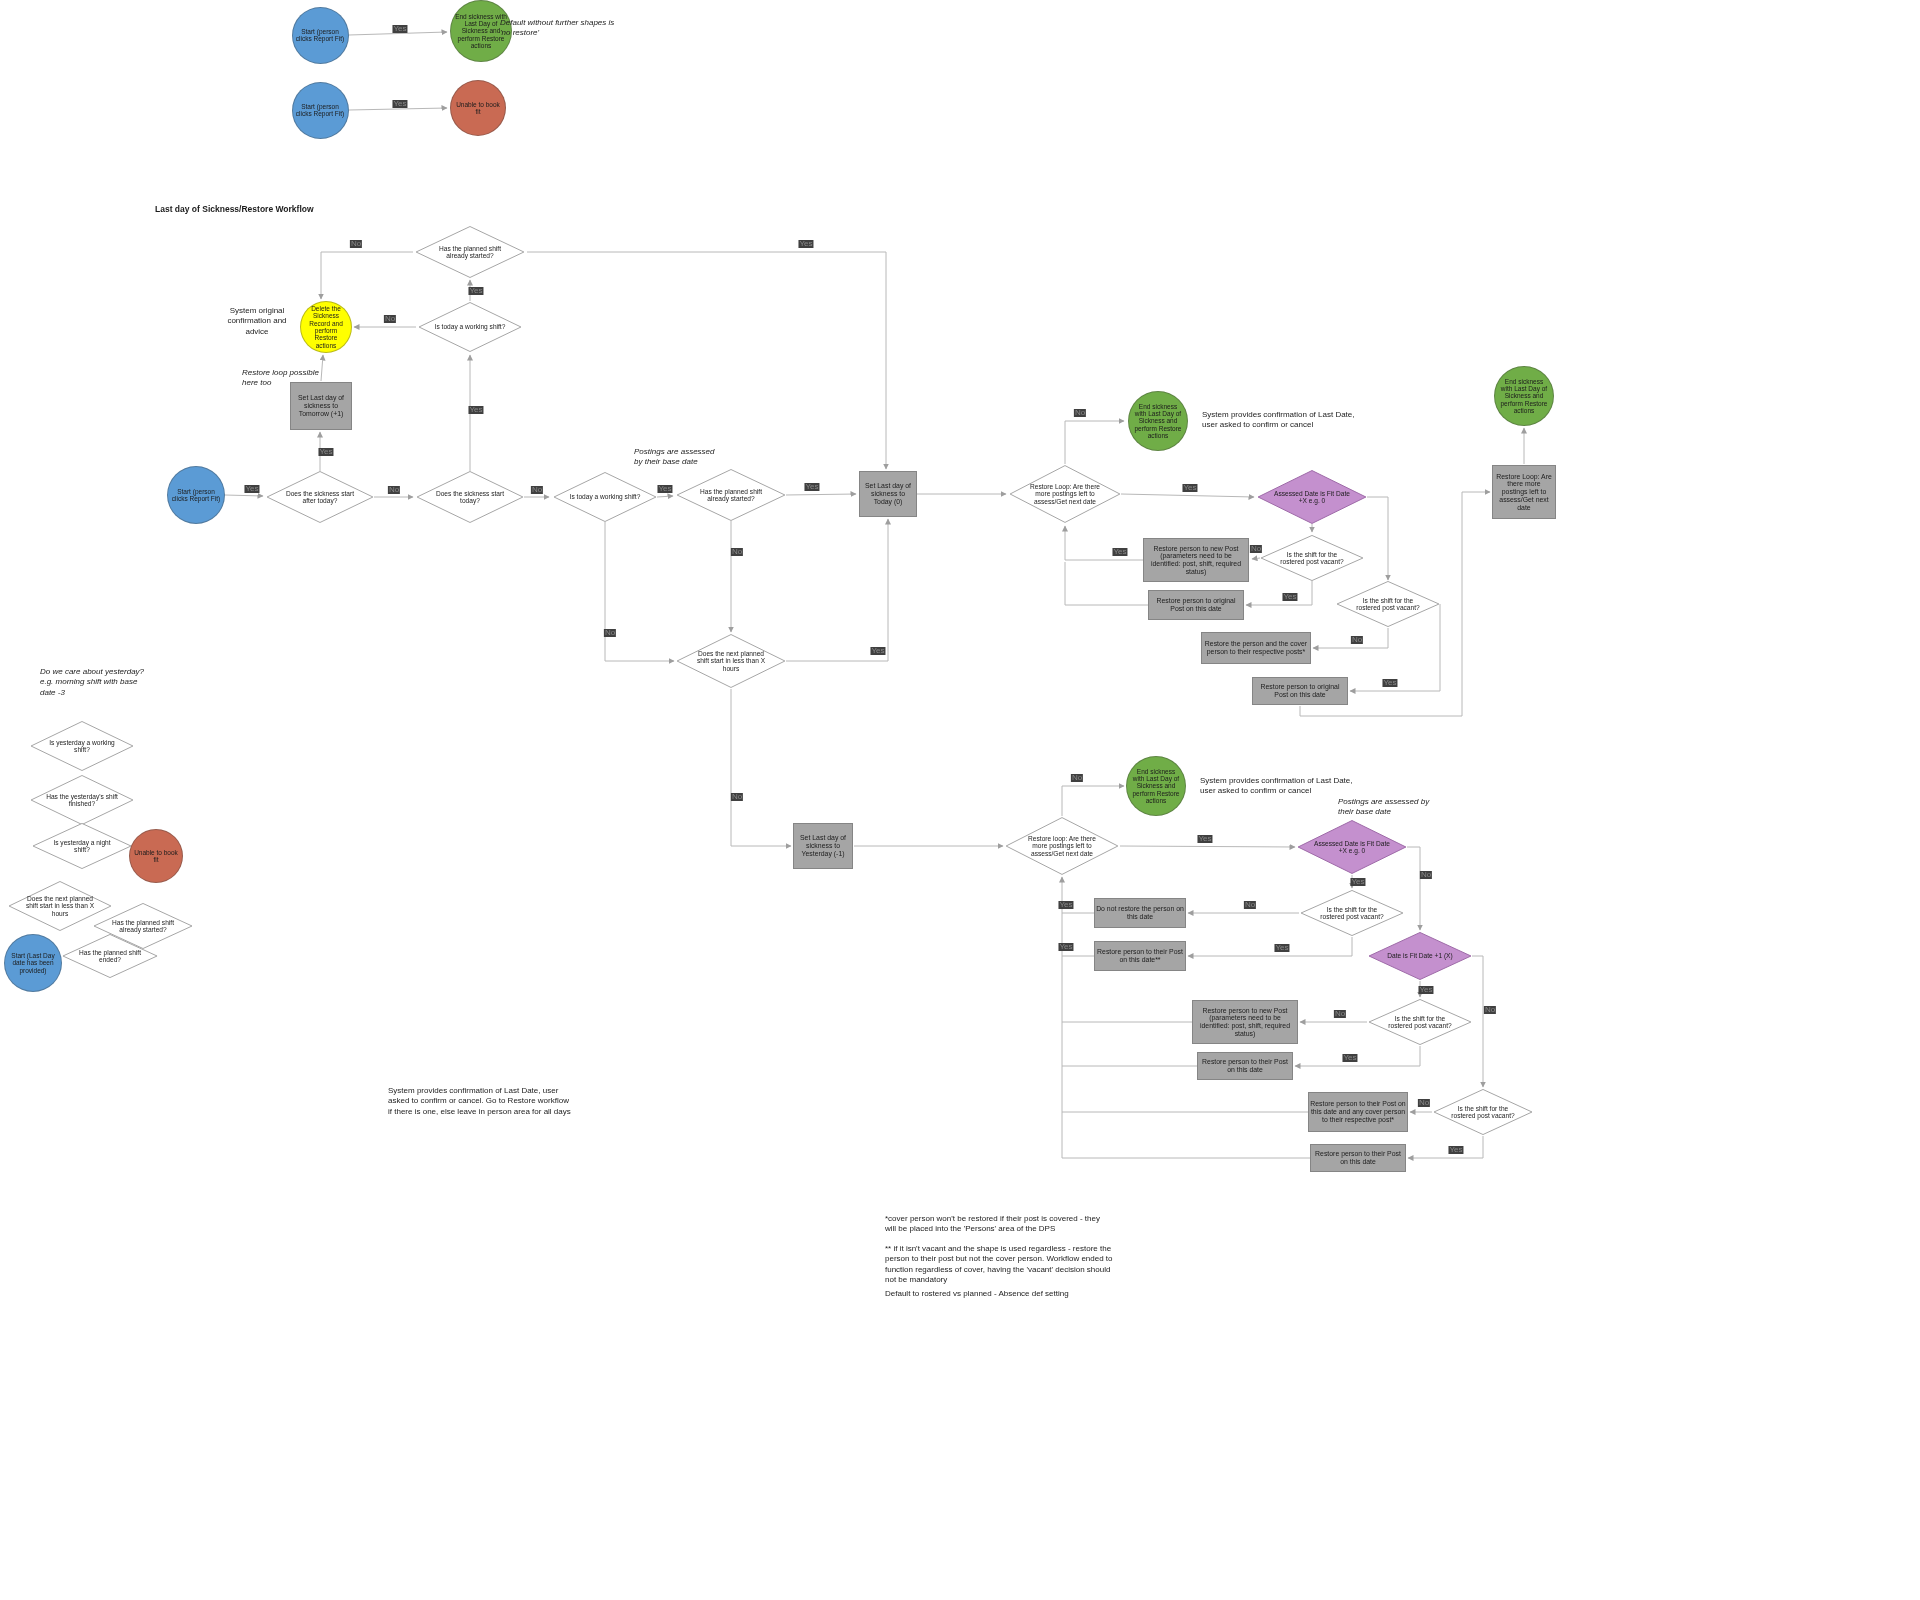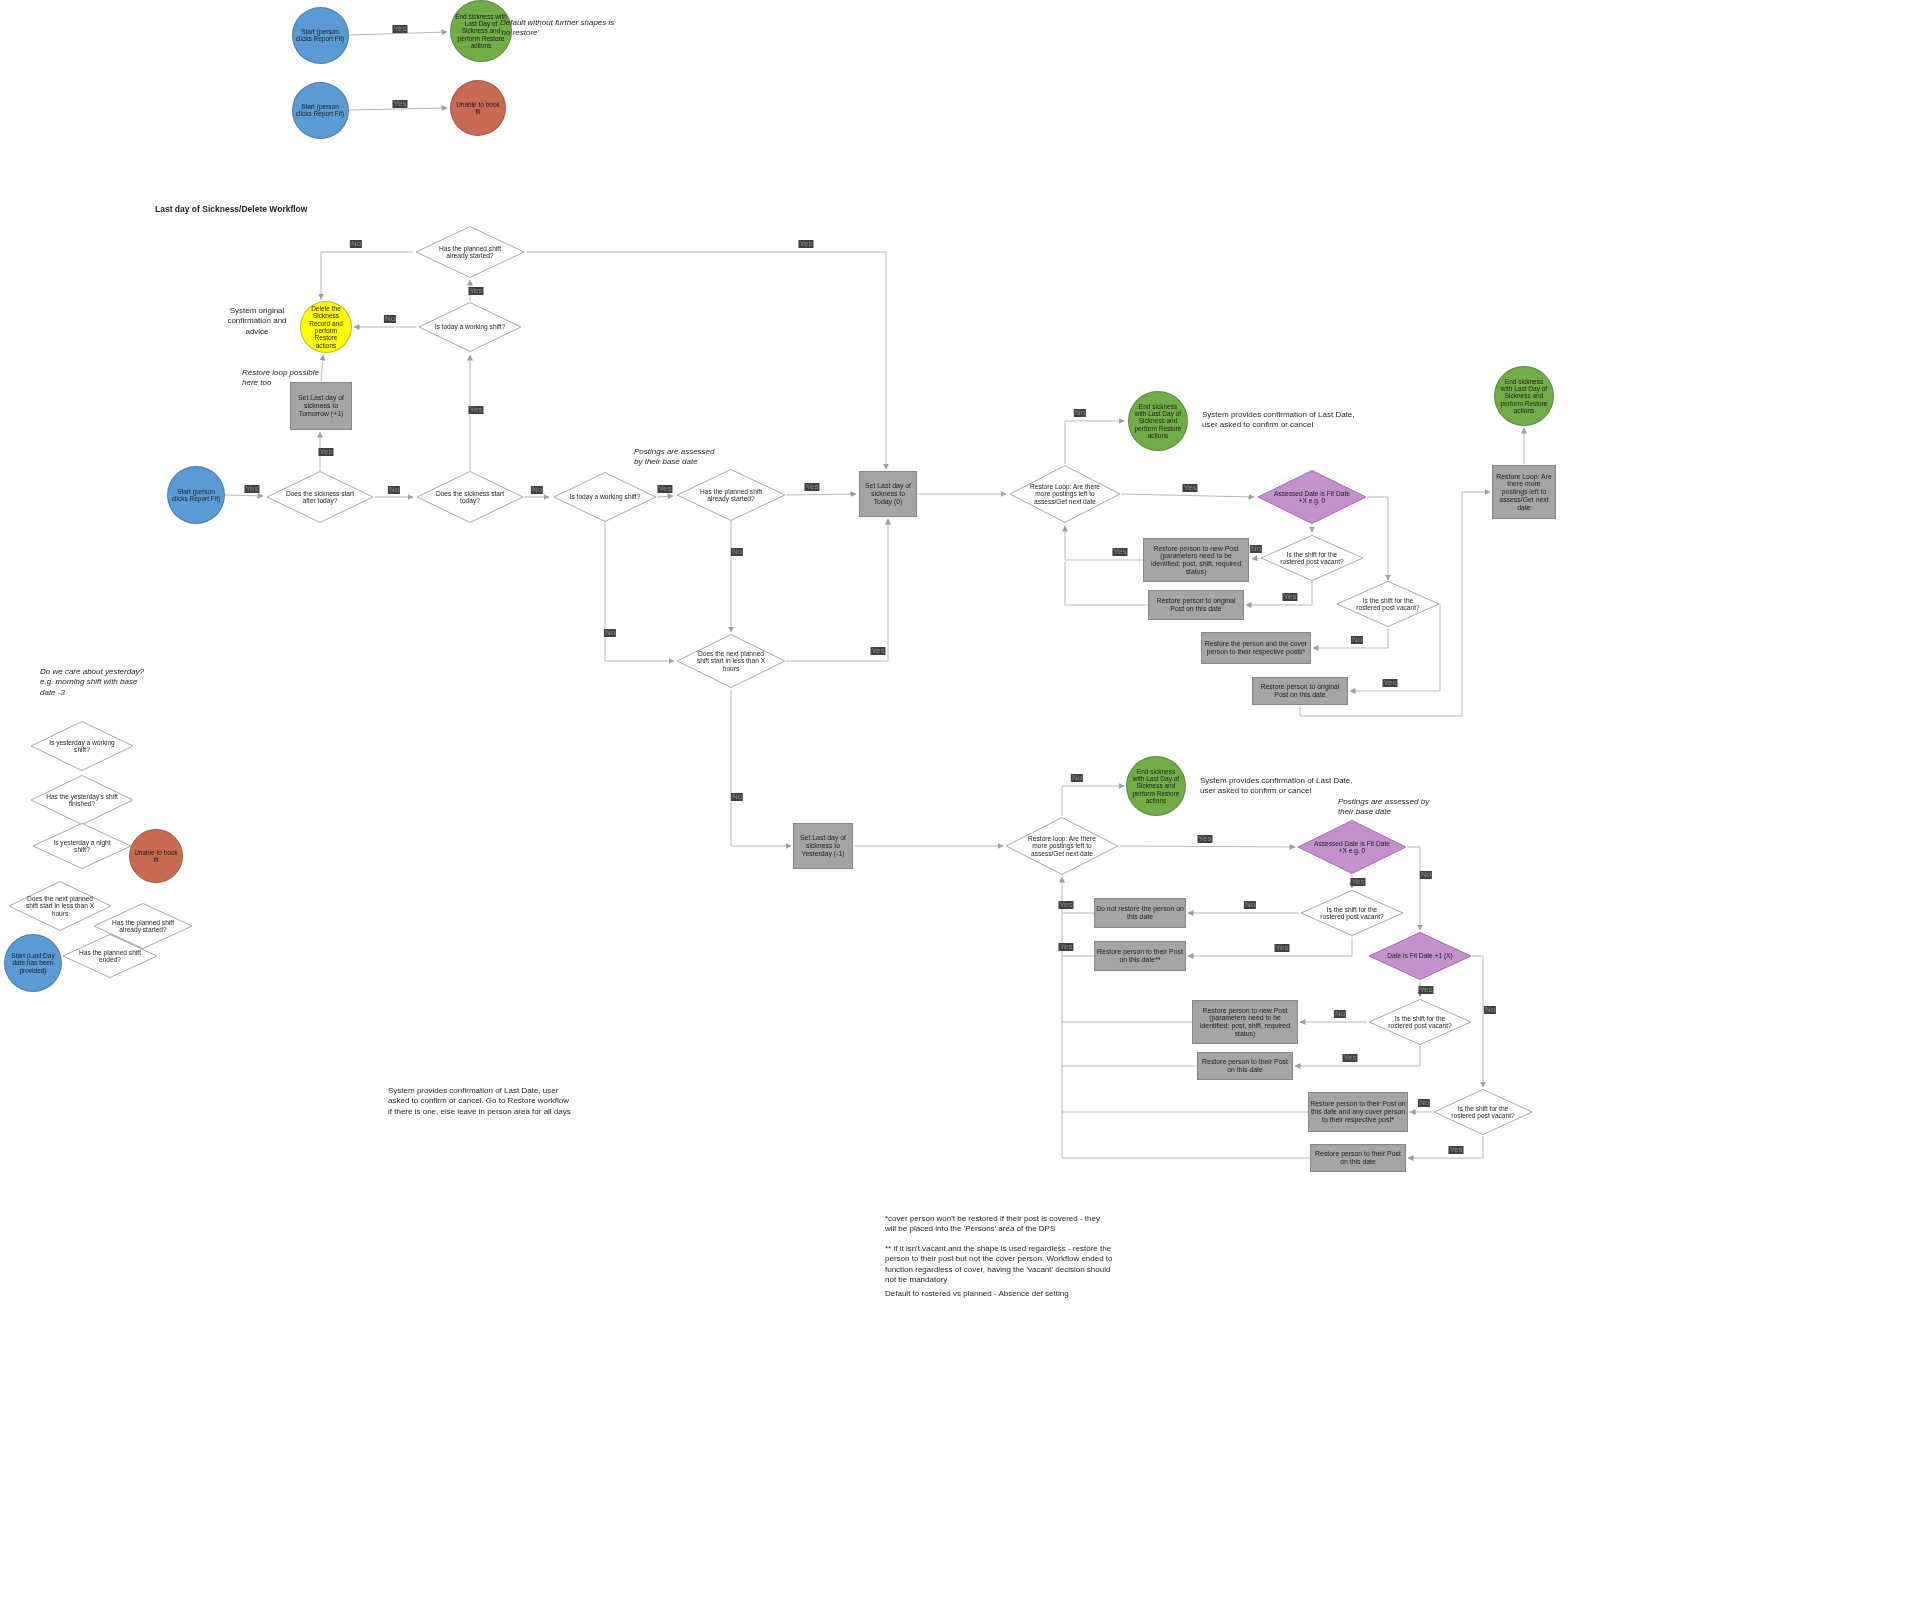--- a/index.html
+++ b/index.html
@@ -82,21 +82,21 @@
       <polyline points="1432,1112 1410,1112" class="edge" marker-end="url(#arrow)"></polyline>
       <polyline points="1483,1136 1483,1158 1408,1158" class="edge" marker-end="url(#arrow)"></polyline>
       <polyline points="1062,1158 1062,877" class="edge" marker-end="url(#arrow)"></polyline>
       <polyline points="1094,913 1062,913" class="edge"></polyline>
       <polyline points="1094,956 1062,956" class="edge"></polyline>
       <polyline points="1192,1022 1062,1022" class="edge"></polyline>
       <polyline points="1197,1066 1062,1066" class="edge"></polyline>
       <polyline points="1308,1112 1062,1112" class="edge"></polyline>
       <polyline points="1310,1158 1062,1158" class="edge"></polyline>
     </svg>
-  <div class="note bold" style="left:155px; top:204px;">Last day of Sickness/Delete Workflow</div>
+  <div class="note bold" style="left:155px; top:204px;">Last day of Sickness/Restore Workflow</div>
 <div class="edge-label" style="left: 400px; top: 29px;">Yes</div>
     <div class="edge-label" style="left: 400px; top: 104px;">Yes</div>
     <div class="edge-label" style="left: 252px; top: 489px;">Yes</div>
     <div class="edge-label" style="left: 394px; top: 490px;">No</div>
     <div class="edge-label" style="left: 537px; top: 490px;">No</div>
     <div class="edge-label" style="left: 665px; top: 489px;">Yes</div>
     <div class="edge-label" style="left: 812px; top: 487px;">Yes</div>
     <div class="edge-label" style="left: 1080px; top: 413px;">No</div>
     <div class="edge-label" style="left: 1190px; top: 488px;">Yes</div>
     <div class="edge-label" style="left: 1256px; top: 549px;">No</div>

